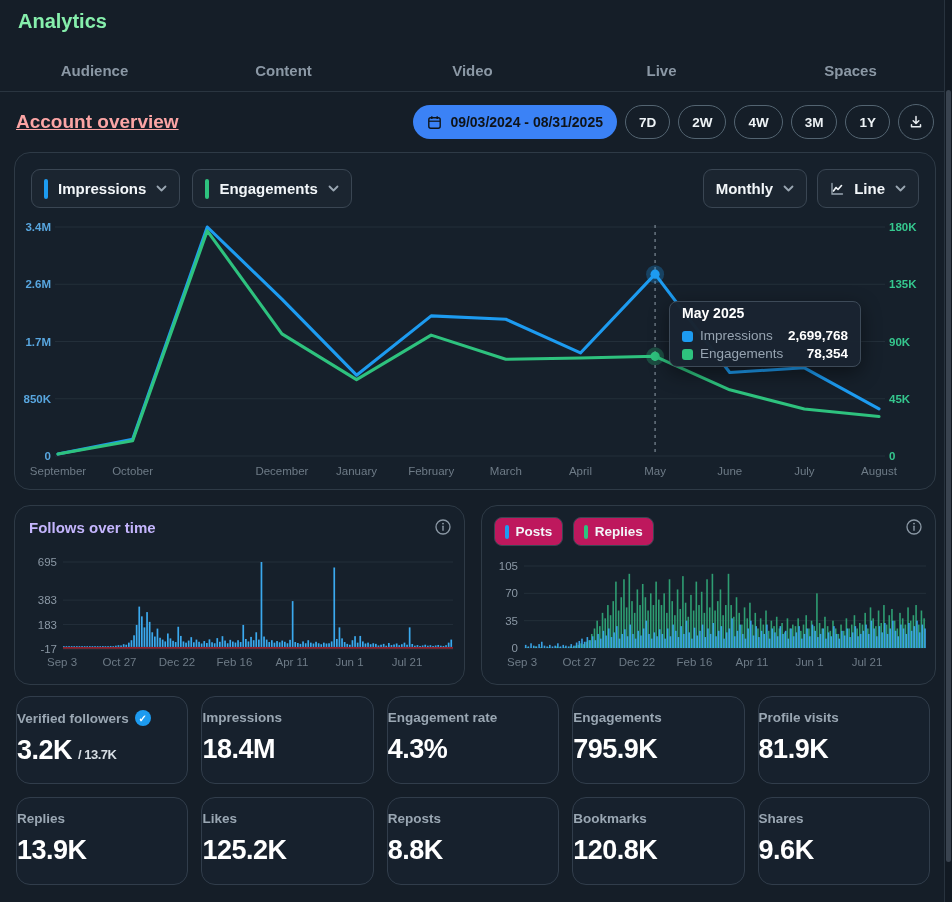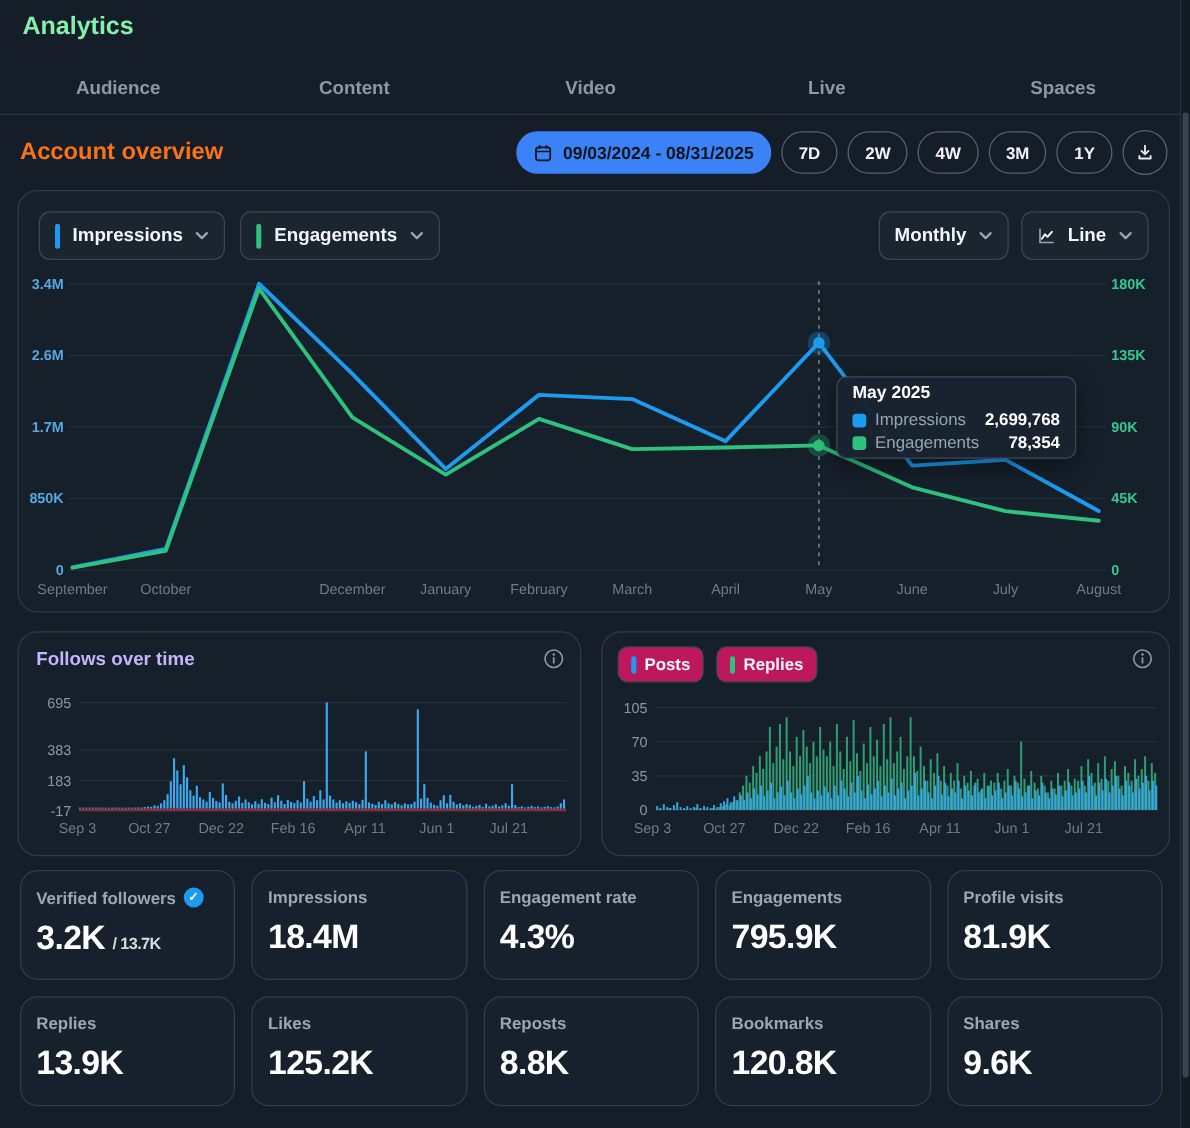--- a/index.html
+++ b/index.html
@@ -10,21 +10,21 @@
     -webkit-font-smoothing:antialiased;
   }
   
   .app-title{position:absolute;left:18px;top:10px;font-size:20px;font-weight:800;color:#86efac;}
   .tabs{position:absolute;top:50px;left:0;width:945px;height:41px;display:flex;border-bottom:1px solid #2a3540;}
   .tab{flex:1;text-align:center;font-weight:700;font-size:15px;color:#8b98a5;position:relative;padding-top:12px;cursor:pointer;}
   .tab.active{color:#ffffff;}
   .tab .underline{position:absolute;left:50%;transform:translateX(-50%);bottom:-1px;width:58px;height:4px;border-radius:4px;background:#1d9bf0;}
   
   .toolbar{position:absolute;top:104px;left:16px;width:918px;display:flex;align-items:center;}
-  .page-heading{font-size:19px;font-weight:800;color:#f97316;}
+  .page-heading{font-size:19px;font-weight:800;color:#fca5a5;text-decoration:underline;}
   .toolbar-right{margin-left:auto;display:flex;align-items:center;gap:8px;}
   .date-pill{display:flex;align-items:center;gap:8px;background:#3b82f6;color:#0f1419;border-radius:17px;padding:0 14px;height:34px;font-weight:800;font-size:14px;cursor:pointer;}
   .range-pill{display:flex;align-items:center;justify-content:center;border:1px solid #536471;color:#eef3f6;border-radius:17px;padding:0 13px;height:32px;font-weight:700;font-size:13.5px;cursor:pointer;}
   .dl-btn{width:34px;height:34px;border:1px solid #536471;border-radius:50%;display:flex;align-items:center;justify-content:center;cursor:pointer;}
   
   .card{position:absolute;background:#16202b;border:1px solid #2e3a46;border-radius:16px;box-sizing:border-box;}
   .main-card{left:14px;top:152px;width:922px;height:338px;}
   .chips-row{position:absolute;top:16px;left:16px;right:16px;display:flex;gap:12px;z-index:3;}
   .chip{display:flex;align-items:center;gap:10px;padding:0 12px;height:37px;background:#1b2530;border:1px solid #3a4653;border-radius:9px;cursor:pointer;}
   .chip .bar{width:4px;height:20px;border-radius:2px;}
@@ -43,21 +43,21 @@
   .posts-card{left:481px;top:505px;width:455px;height:180px;}
   .panel-title{position:absolute;left:14px;top:13px;font-size:15px;font-weight:800;color:#c4b5fd;}
   .info-btn{position:absolute;right:12px;top:12px;width:18px;height:18px;cursor:pointer;}
   .legend-row{position:absolute;left:12px;top:11px;display:flex;gap:10px;z-index:2;}
   .legend-pill{display:flex;align-items:center;gap:7px;padding:0 10px;height:27px;background:#be185d;border:1px solid #3a4653;border-radius:8px;cursor:pointer;}
   .legend-pill .bar{width:3.5px;height:14px;border-radius:2px;}
   .legend-pill .lbl{font-weight:700;font-size:13.5px;color:#f2f6f9;}
   .panel-svg{position:absolute;left:0;top:0;}
   
   .stats-grid{position:absolute;left:16px;top:696px;width:914px;display:grid;grid-template-columns:repeat(5,1fr);gap:13px;}
-  .stat-card{height:88px;background:#17212d;border:1px solid #313d4b;border-radius:14px;padding:13px 12px;box-sizing:border-box;}
+  .stat-card{height:88px;background:#17212d;border:1px solid #313d4b;border-radius:14px;padding:13px 0;box-sizing:border-box;}
   .stat-label{display:flex;align-items:center;gap:6px;font-size:13.5px;font-weight:700;color:#9aa7b3;white-space:nowrap;}
   .stat-value{margin-top:9px;font-size:27px;font-weight:800;color:#fff;letter-spacing:-.5px;display:flex;align-items:baseline;gap:6px;}
   .stat-secondary{font-size:13px;font-weight:700;color:#d6dde3;}
   .badge{width:16px;height:16px;border-radius:50%;background:#1d9bf0;color:#fff;display:inline-flex;align-items:center;justify-content:center;font-size:10px;font-weight:900;flex:none;}
   
   .v-divider{position:absolute;left:944px;top:0;width:1px;height:902px;background:#28333e;}
   .scroll-track{position:absolute;left:945px;top:0;width:7px;height:902px;background:#121a23;}
   .scroll-thumb{position:absolute;left:946px;top:90px;width:5px;height:772px;border-radius:3px;background:#39434f;cursor:pointer;}
 </style>
 </head>

